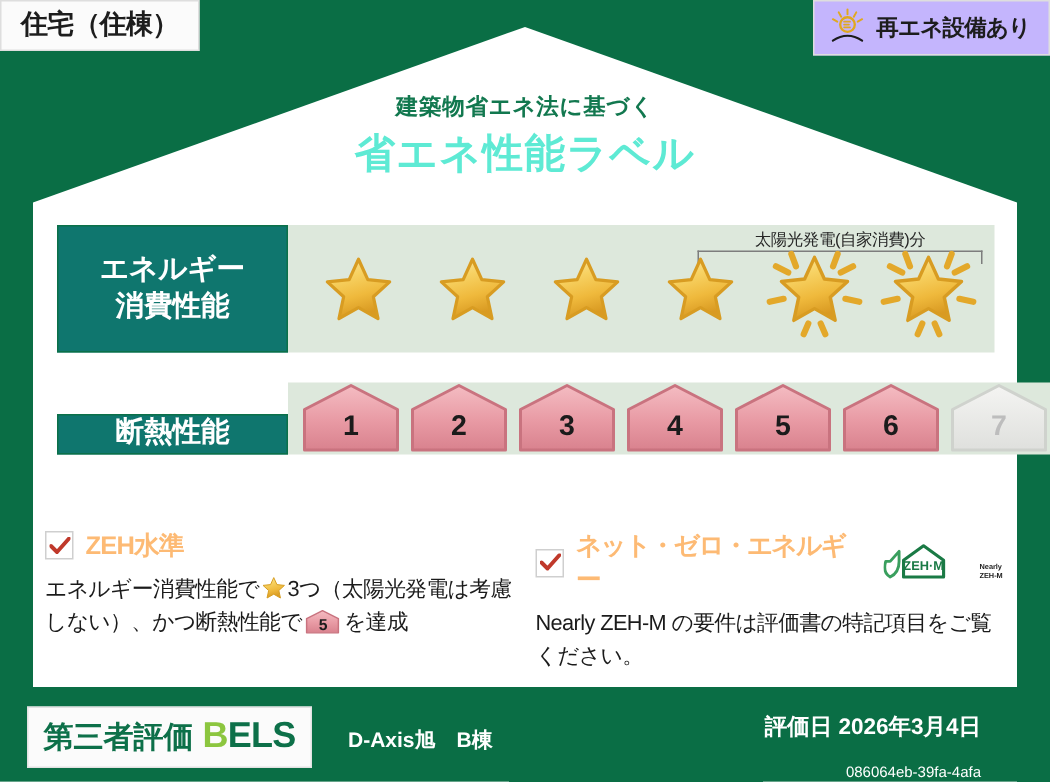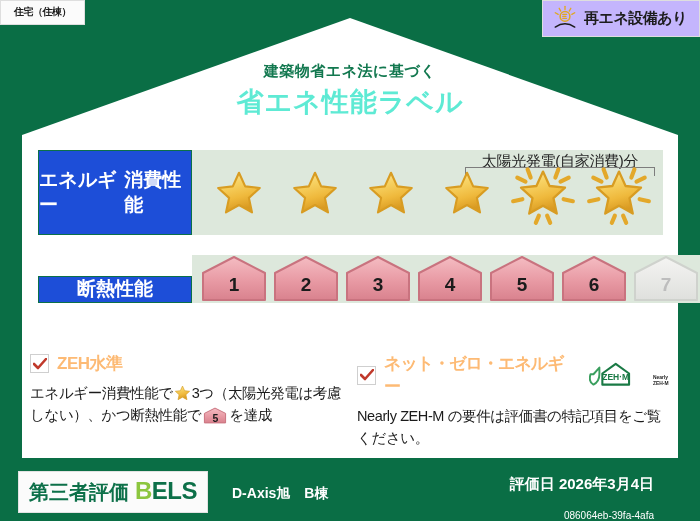--- a/index.html
+++ b/index.html
@@ -19,21 +19,21 @@
     position:absolute;left:22px;top:18px;width:656px;height:440px;
     background:#ffffff;
     clip-path:polygon(0% 26.6%, 50% 0%, 100% 26.6%, 100% 100%, 0% 100%);
   }
 
   
   .tag-type{
     position:absolute;left:0px;top:0px;
     background:#fbfbfb;border:1px solid #dedede;
     padding:5px 13px 6px 13px;
-    font-size:10px;font-weight:bold;color:#1d1d1d;
+    font-size:18px;font-weight:bold;color:#1d1d1d;
     letter-spacing:-0.5px;line-height:1.15;
     z-index:6;
   }
   .tag-renew{
     position:absolute;right:0px;top:0px;
     background:#c4b5fd;border:1px solid #dedede;
     padding:4px 12px 5px 9px;
     display:flex;align-items:center;gap:6px;
     font-size:15px;font-weight:bold;color:#1d1d1d;
     letter-spacing:-0.5px;z-index:6;
@@ -50,40 +50,40 @@
   }
   .title-main{
     font-size:27px;font-weight:bold;color:#5eead4;letter-spacing:1px;
   }
 
   
   .rows{position:absolute;left:38px;top:150px;width:625px;z-index:5;}
   .perf-row{display:flex;align-items:stretch;height:85px;margin-bottom:8px;}
   .perf-row.insul{height:60px;margin-bottom:0;align-items:flex-end;}
   .row-label{
-    width:152px;flex:0 0 152px;background:#1d4ed8;color:#fff;
-    display:flex;flex-direction:row;align-items:center;justify-content:center;
+    width:152px;flex:0 0 152px;background:#0f766e;color:#fff;
+    display:flex;flex-direction:column;align-items:center;justify-content:center;
     font-size:19px;font-weight:bold;letter-spacing:0px;line-height:1.3;
     border:1px solid #0b7049;
   }
   .row-label.insul{font-size:19px;}
   .row-body{
     flex:1;background:#dde8dc;position:relative;
     display:flex;align-items:center;
   }
 
   
   .stars{display:flex;align-items:center;padding-left:10px;gap:2px;}
   .star-slot{position:relative;width:74px;height:70px;flex:0 0 auto;}
   .star-svg{position:absolute;left:50%;top:50%;transform:translate(-50%,-50%);}
 
   
   .solar-note{
     position:absolute;right:8px;top:2px;width:190px;text-align:center;
-    font-size:15px;color:#262626;letter-spacing:-0.3px;
+    font-size:11px;color:#262626;letter-spacing:-0.3px;
   }
   .solar-bracket{
     position:absolute;right:8px;top:17px;width:190px;height:9px;
     border:1.5px solid #7d7d7d;border-bottom:none;box-sizing:border-box;
   }
 
   
   .houses{display:flex;align-items:center;padding-left:8px;gap:4px;}
   .hbadge{position:relative;width:68px;height:48px;flex:0 0 auto;}
   .hbadge .num{

